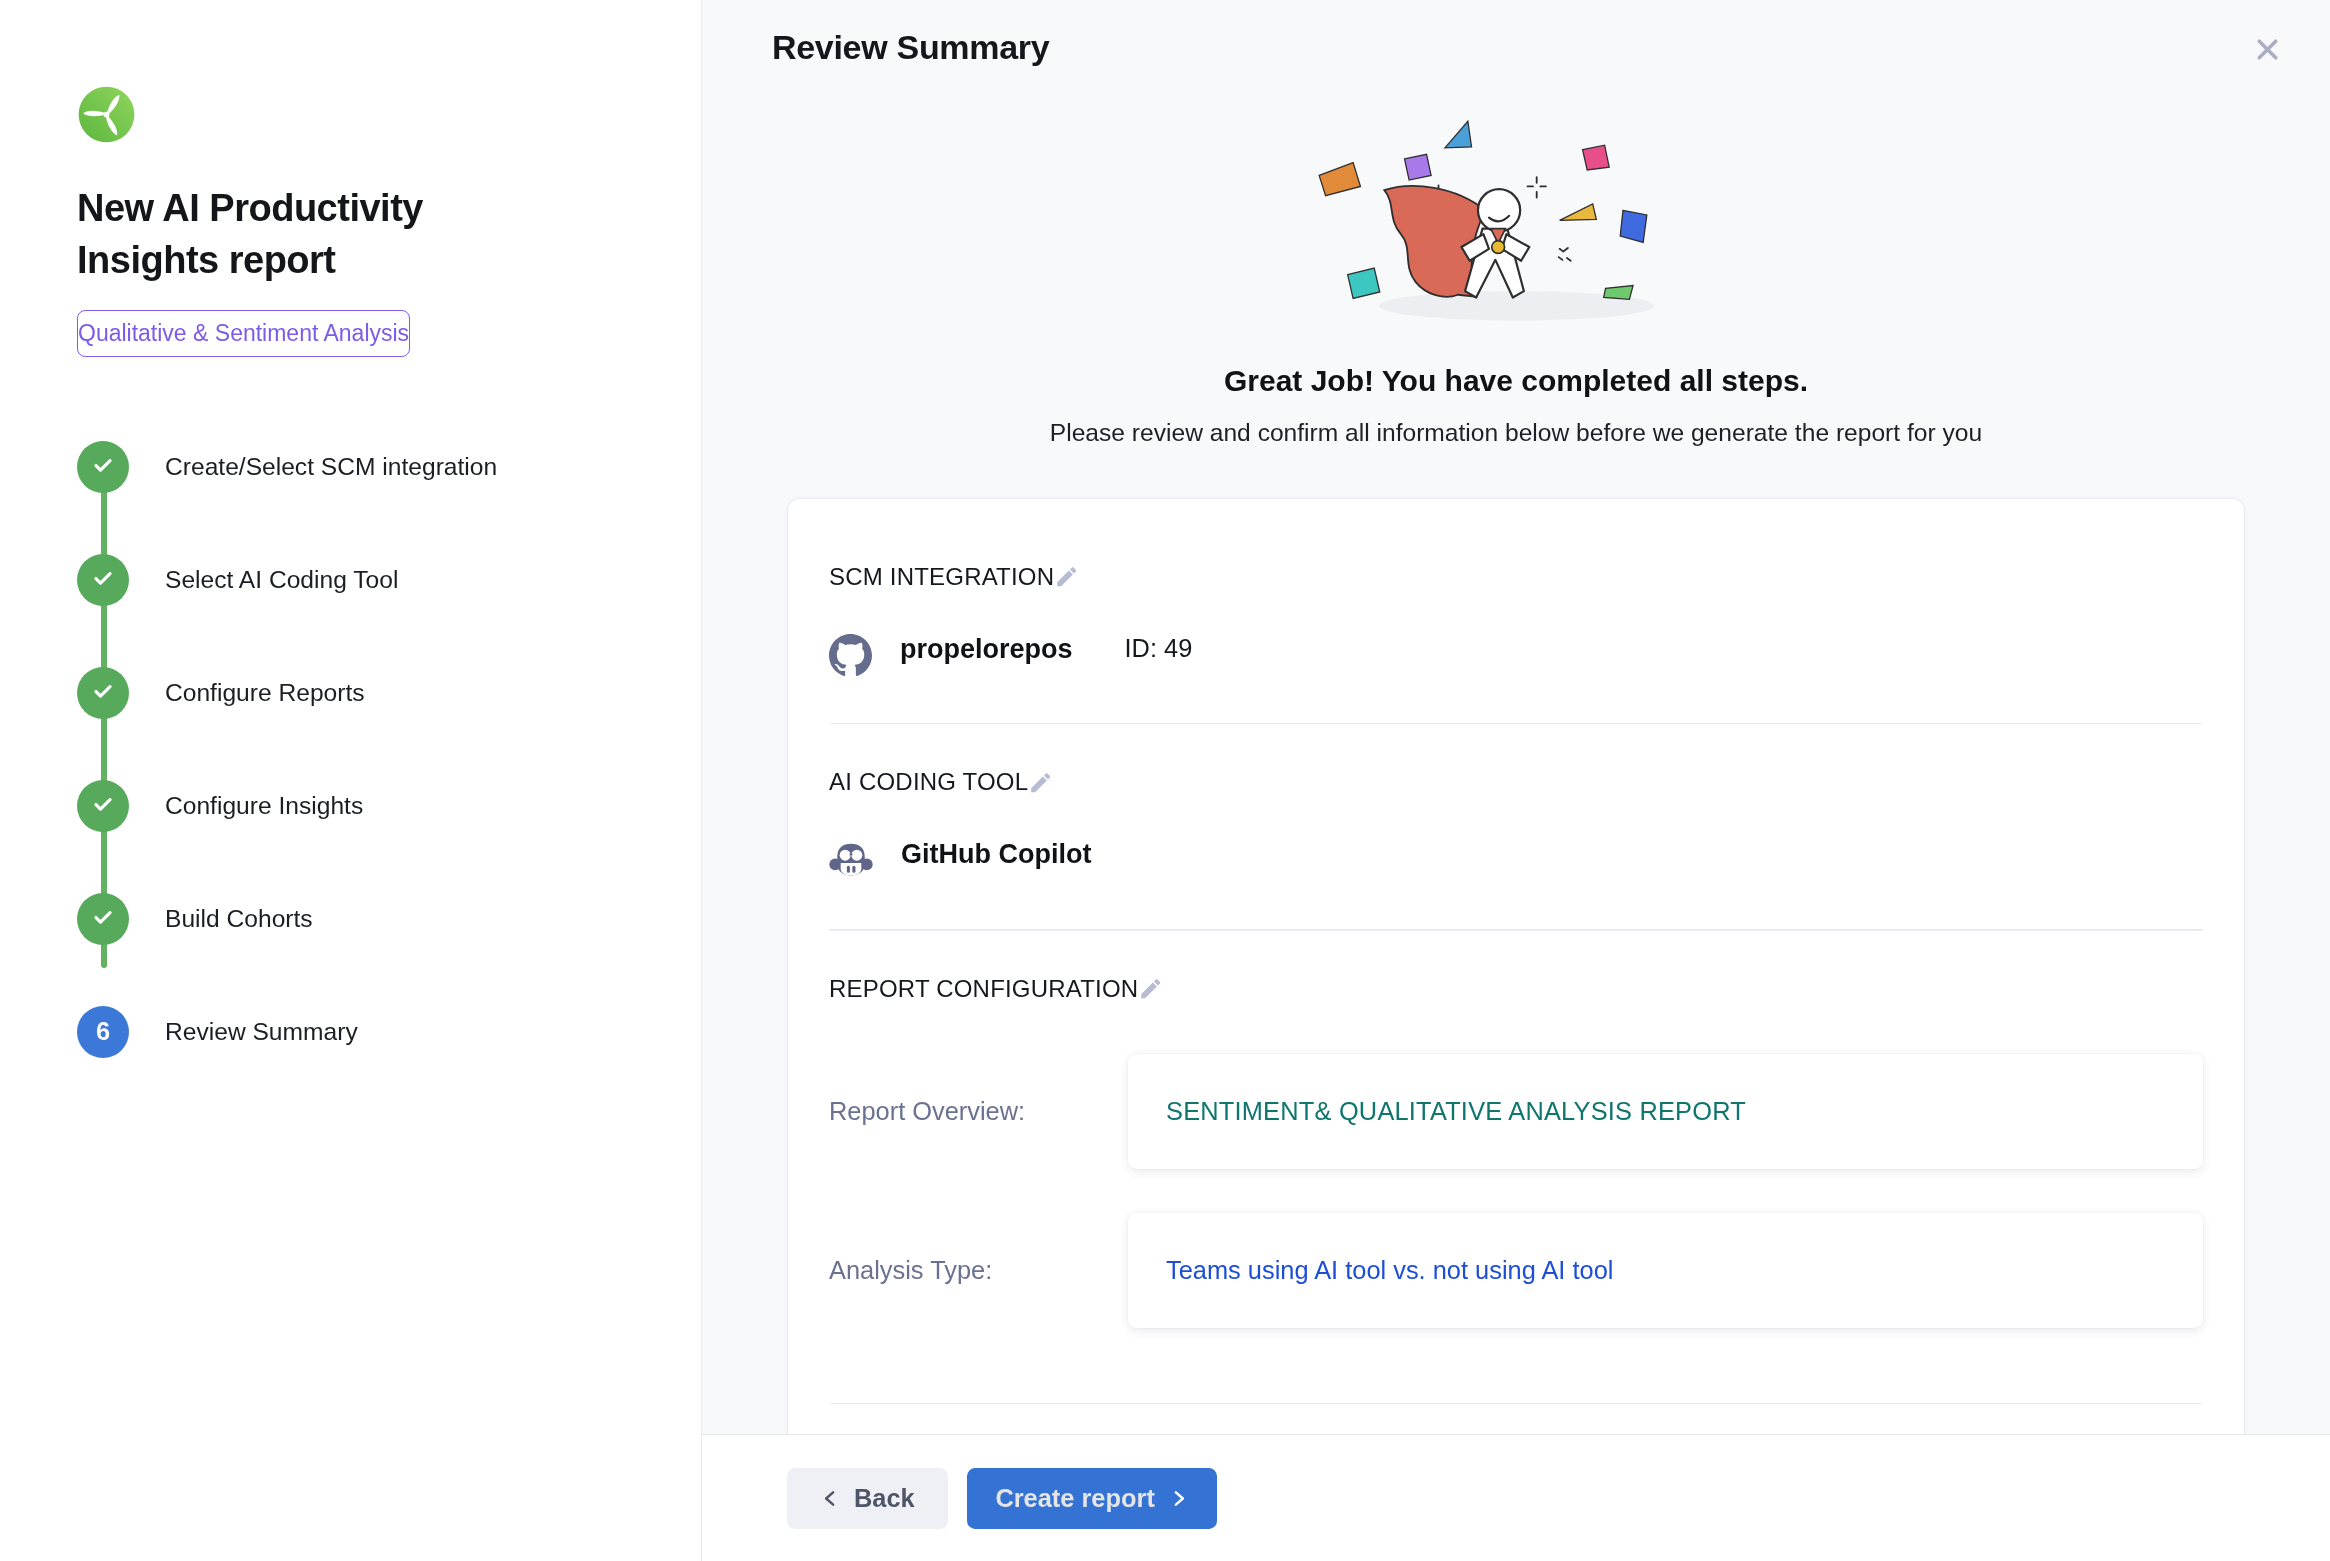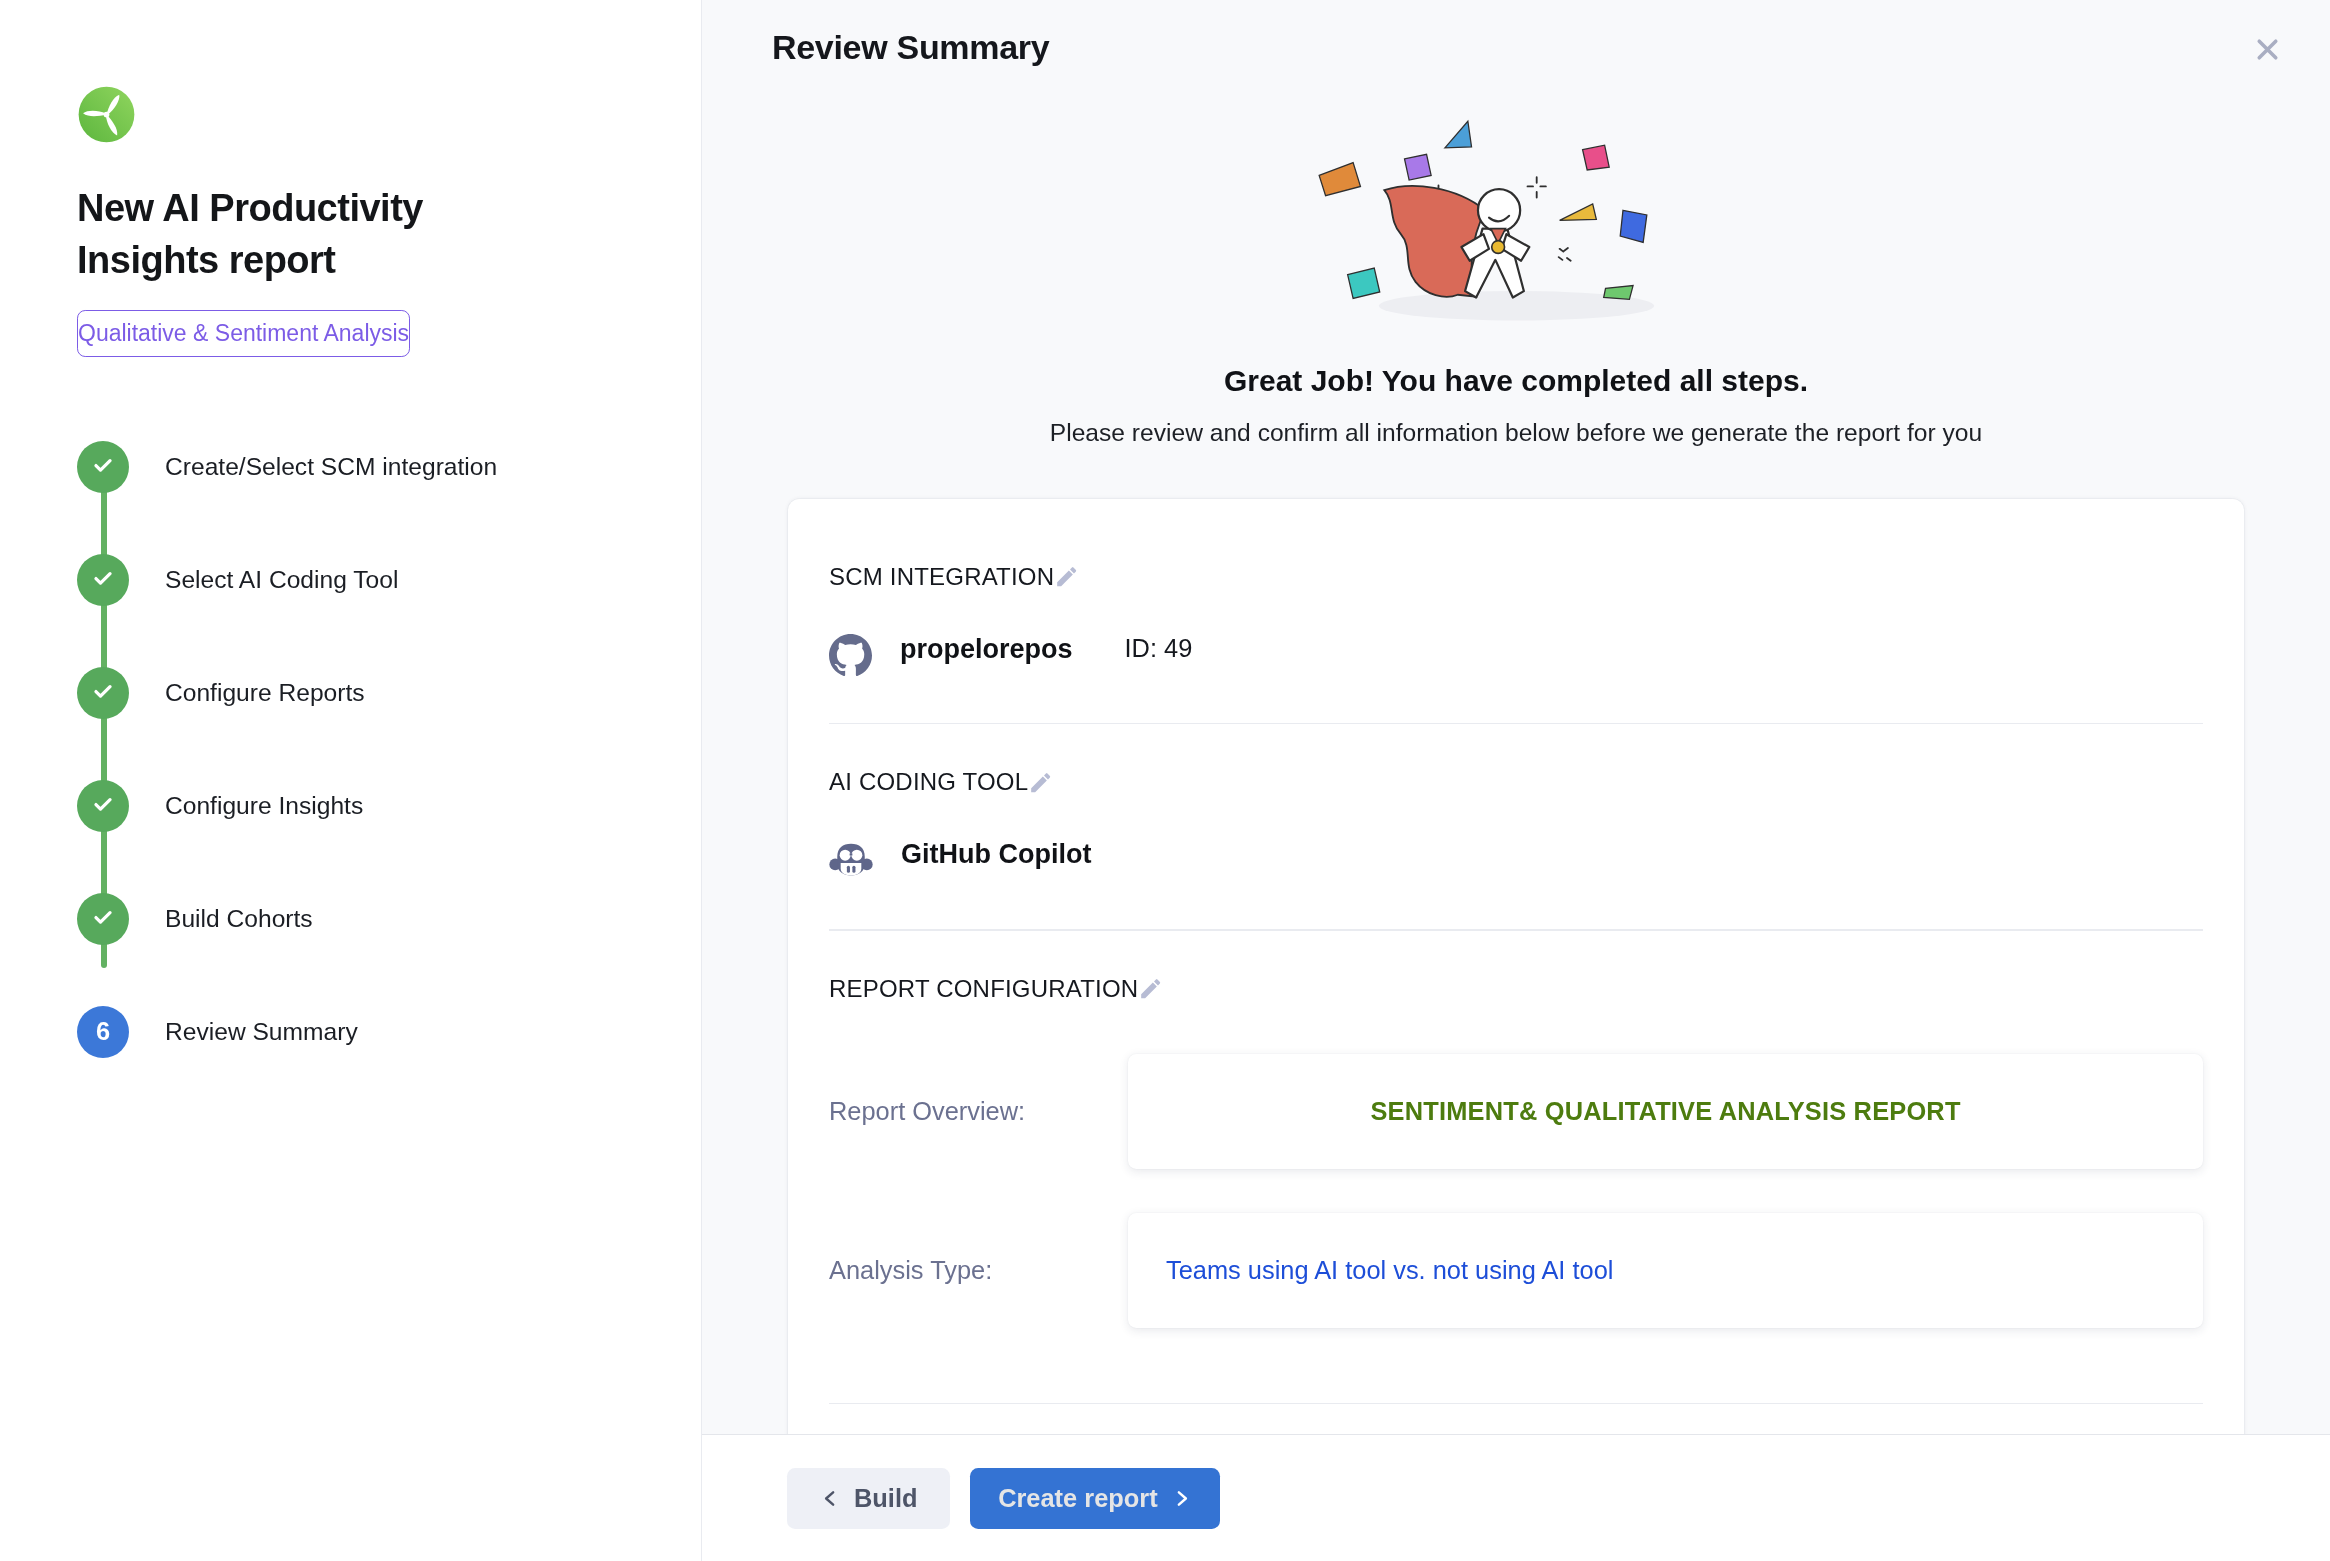--- a/index.html
+++ b/index.html
@@ -171,21 +171,21 @@
     color: #6b7190;
   }
   .value-box {
     flex: 1;
     background: #ffffff;
     border-radius: 8.2px;
     box-shadow: 0 2.5px 9.8px rgba(35,45,80,0.10), 0 0 1.6px rgba(35,45,80,0.08);
     padding: 43px 38px;
     font-size: 25.4px;
   }
-  .value-box.bold { font-weight: 700; letter-spacing: 0.2px; color: #4d7c0f; text-align: center; }
+  .value-box.bold { font-weight: 400; letter-spacing: 0.2px; color: #0f766e; }
   .value-box.muted { color: #1d4ed8; }
   .card-end-divider { height: 1.6px; background: #e9ebf0; margin-top: 75px; }
 
   .footer {
     height: 128px;
     flex-shrink: 0;
     background: #ffffff;
     border-top: 1.6px solid #e4e6eb;
     display: flex;
     align-items: center;
@@ -412,21 +412,21 @@
     </div>
   </div>
 
   <div class="footer">
     <button class="btn btn-back">
       <span style="line-height:0">
         <svg viewBox="0 0 24 24" width="21" height="21">
             <path d="M15 5l-8 7 8 7" stroke="#4e5568" stroke-width="2.8" fill="none" stroke-linecap="round" stroke-linejoin="round"></path>
           </svg>
       </span>
-      <span>Build</span>
+      <span>Back</span>
     </button>
     <button class="btn btn-create">
       <span>Create report</span>
       <span style="line-height:0">
         <svg viewBox="0 0 24 24" width="21" height="21">
             <path d="M9 5l8 7-8 7" stroke="#ffffff" stroke-width="2.8" fill="none" stroke-linecap="round" stroke-linejoin="round"></path>
           </svg>
       </span>
     </button>
   </div>

